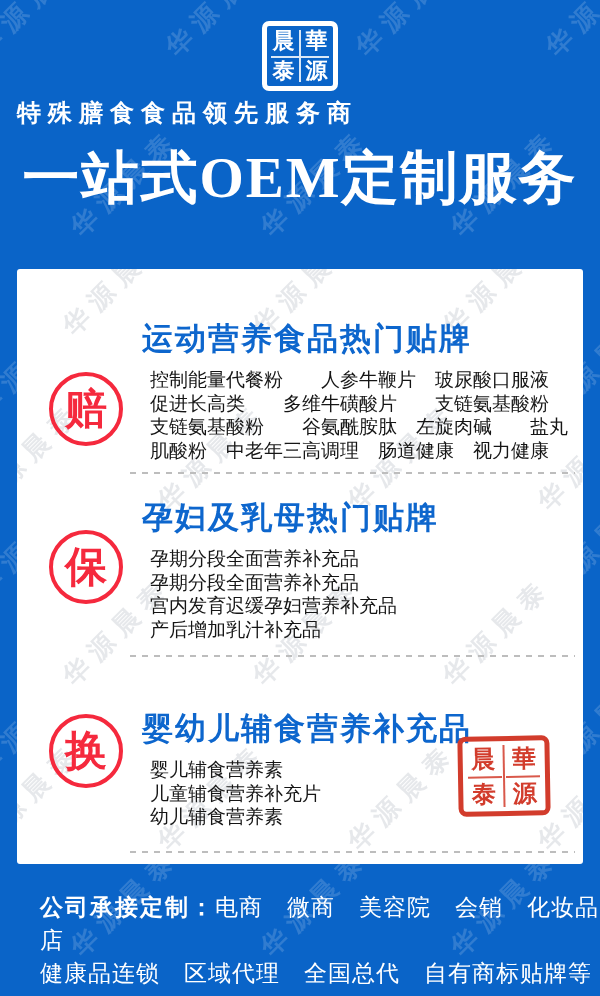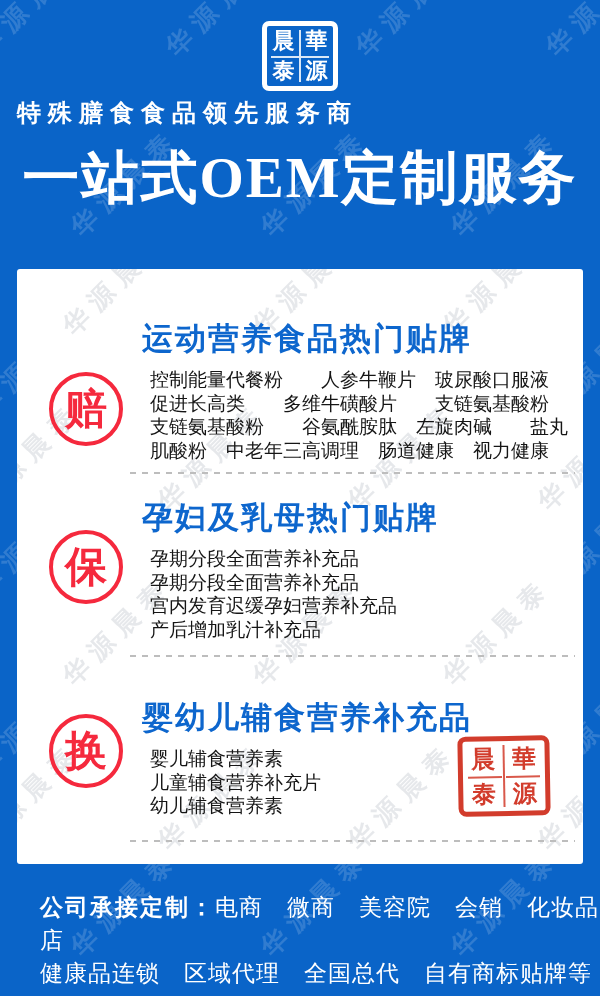--- a/index.html
+++ b/index.html
@@ -37,21 +37,21 @@
         margin:57px auto 0;background:#ffffff;border-radius:3px;overflow:hidden;
         padding:52px 14px 0 125px;}
   .card > .content{position:relative;z-index:1;}
   .sec-heading{margin:0;color:#0d66cd;font-size:31px;line-height:36px;font-weight:bold;letter-spacing:2px;}
   .sec-body{margin:11px 8px 0;}
   .bline{margin:0;color:#151515;font-size:19px;line-height:23.5px;white-space:nowrap;}
   .divider{height:2px;margin:10px 0 0 -12px;width:445px;
            background:repeating-linear-gradient(90deg,#bdbdbd 0 6px,transparent 6px 12px);}
   .m-s2h{margin-top:26px;}
   .m-d2{margin-top:14px;}
-  .m-s3h{margin-top:43px;}
+  .m-s3h{margin-top:54px;}
   .m-d3{margin-top:22px;}
 
   
   .stamp{position:absolute;z-index:2;left:32px;width:74px;height:74px;box-sizing:border-box;
          border:4px solid #f5293d;border-radius:50%;display:flex;align-items:center;justify-content:center;
          color:#f5293d;font-size:42px;font-weight:bold;background:transparent;}
   .stamp1{top:103px;}
   .stamp2{top:261px;}
   .stamp3{top:445px;}
 

